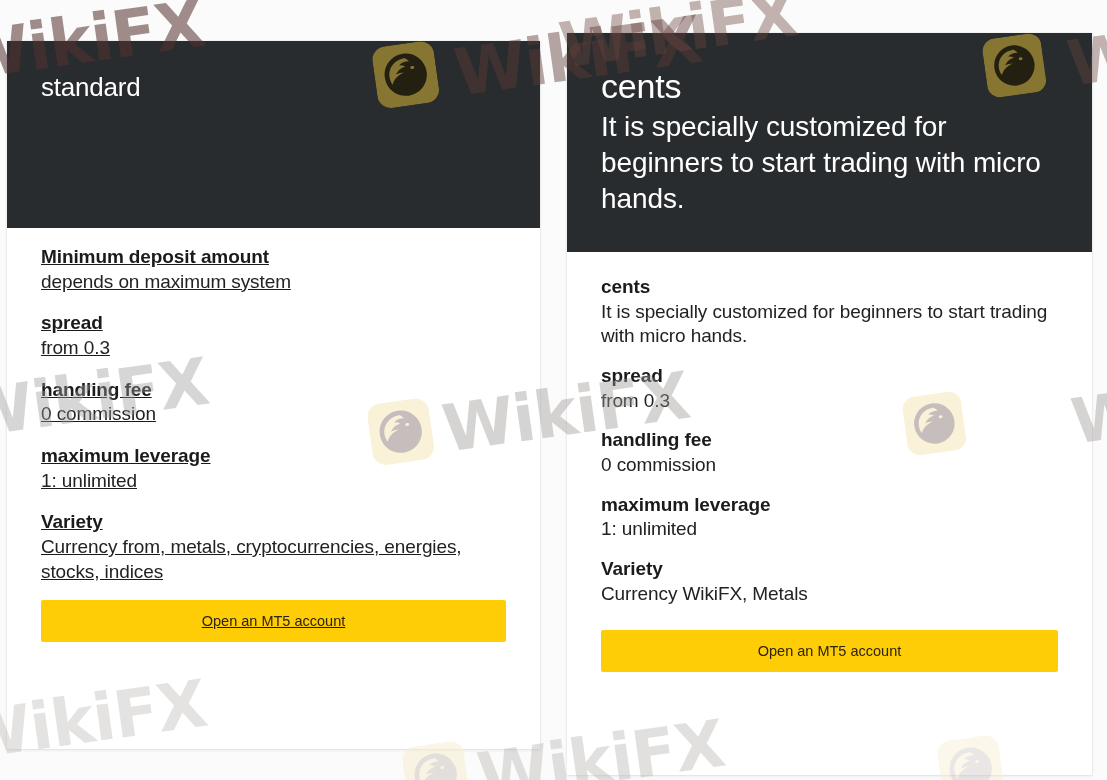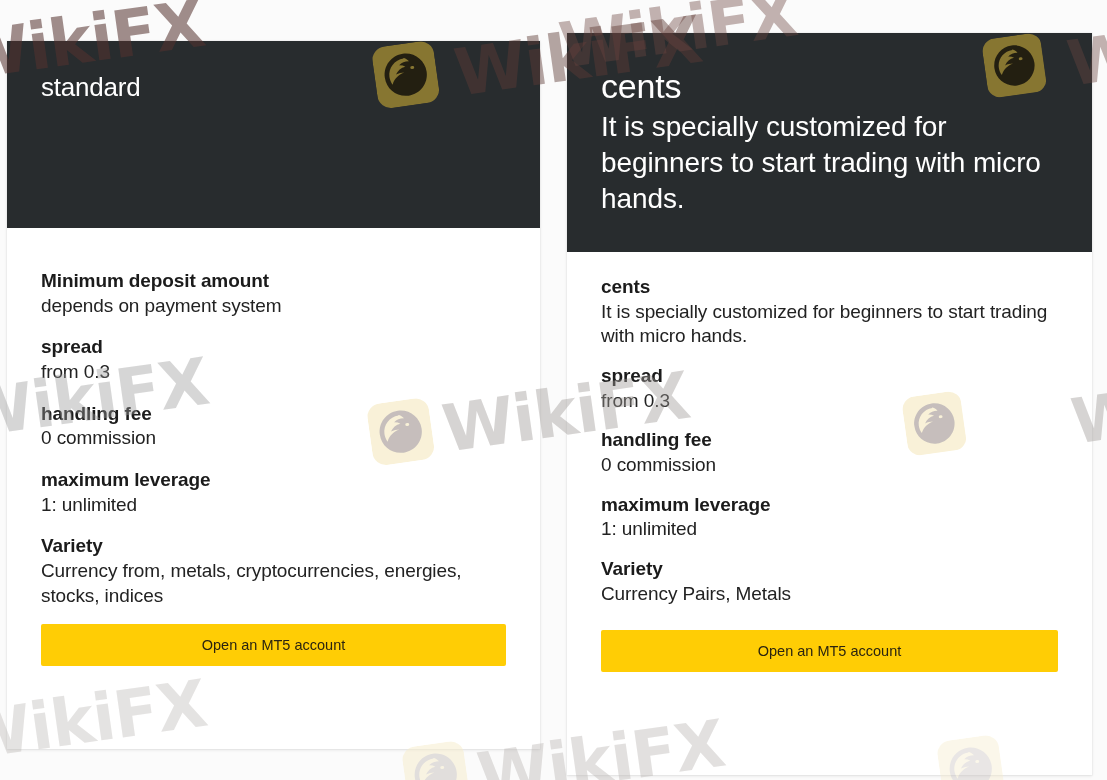--- a/index.html
+++ b/index.html
@@ -102,21 +102,21 @@
   
   #card-standard {
     left: 7px;
     top: 41px;
     width: 533px;
     height: 708px;
   }
   #card-standard .card-header { height: 187px; padding-top: 32px; }
   #card-standard .card-header h2 { font-size: 26px; }
   #card-standard .card-header p  { font-size: 28px; }
-  #card-standard .card-body { padding-top: 40px; }
+  #card-standard .card-body { padding-top: 16px; text-decoration: underline; }
   #card-standard .spec-label { font-size: 19px; }
   #card-standard .spec-value { font-size: 19px; }
   #card-standard .spec { margin-bottom: 16px; }
   #card-standard .cta {
     font-size: 14.5px;
     padding: 13px 0;
     margin-top: 14px;
   }
 
   
@@ -145,21 +145,21 @@
 <div class="card" id="card-standard">
 
   <div class="card-header">
     <h2>standard</h2>
   </div>
 
   <div class="card-body">
 
     <div class="spec">
       <div class="spec-label">Minimum deposit amount</div>
-      <div class="spec-value">depends on payment system</div>
+      <div class="spec-value">depends on maximum system</div>
     </div>
 
     <div class="spec">
       <div class="spec-label">spread</div>
       <div class="spec-value">from 0.3</div>
     </div>
 
     <div class="spec">
       <div class="spec-label">handling fee</div>
       <div class="spec-value">0 commission</div>
@@ -203,21 +203,21 @@
       <div class="spec-value">0 commission</div>
     </div>
 
     <div class="spec">
       <div class="spec-label">maximum leverage</div>
       <div class="spec-value">1: unlimited</div>
     </div>
 
     <div class="spec">
       <div class="spec-label">Variety</div>
-      <div class="spec-value">Currency Pairs, Metals</div>
+      <div class="spec-value">Currency WikiFX, Metals</div>
     </div>
 
     <button class="cta">Open an MT5 account</button>
   </div>
 </div>
 
 <div id="watermark-layer">
     <div class="wm" style="left: -42px; top: 20px; transform: rotate(-8deg); opacity: 0.55;">
       <span class="wm-text" style="font-size: 65px; color: rgb(85, 50, 47);">WikiFX</span>
     </div>

